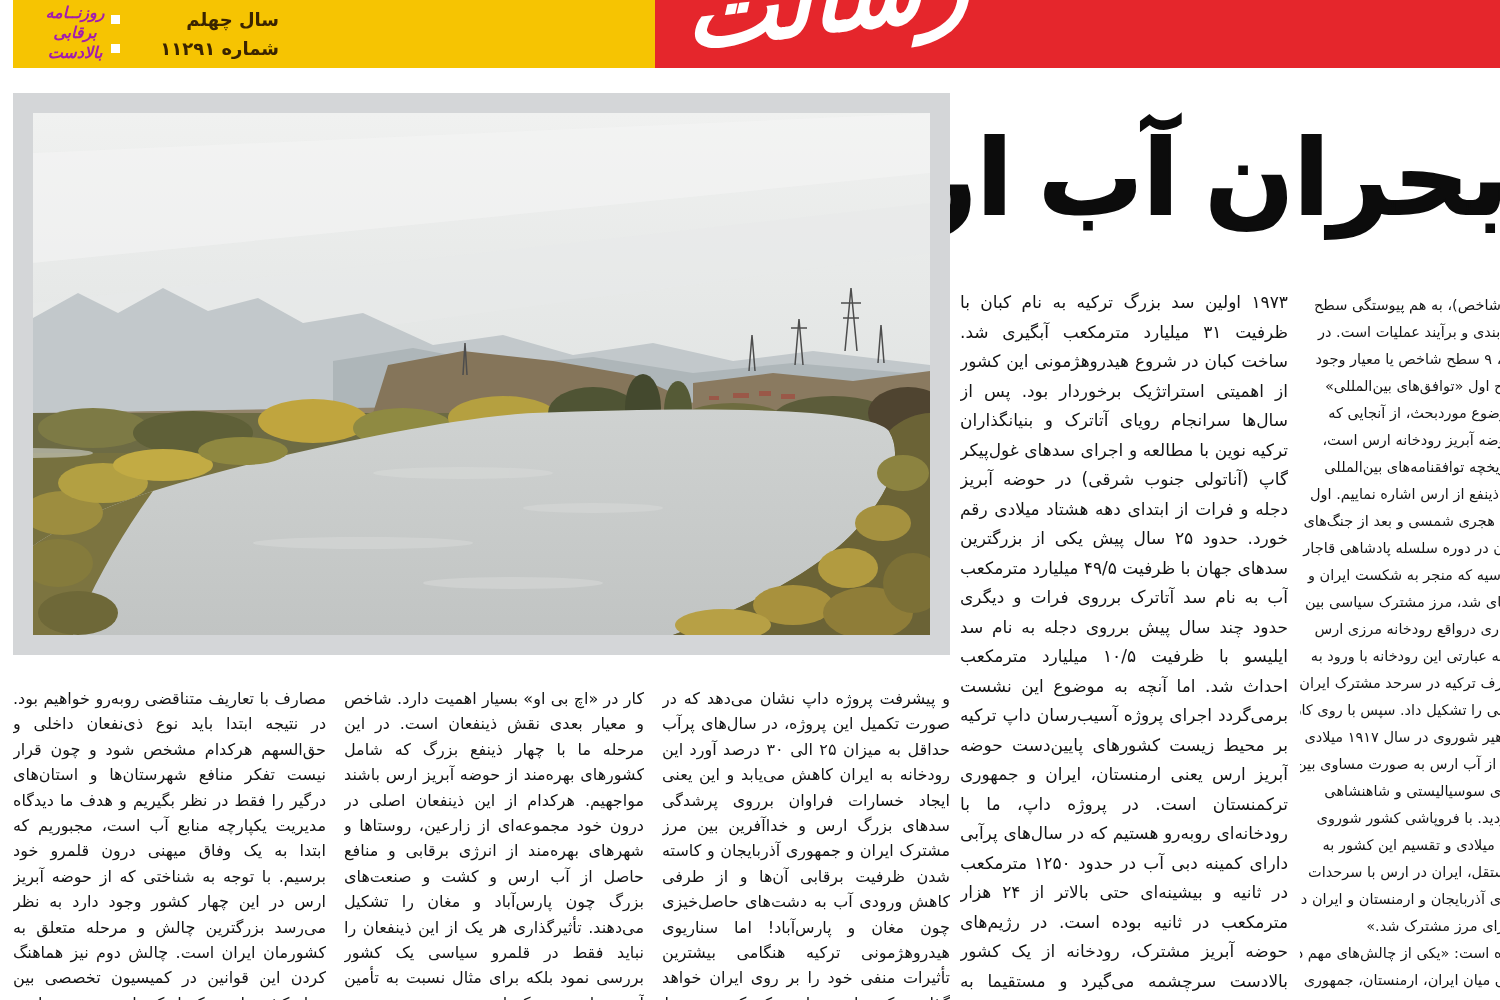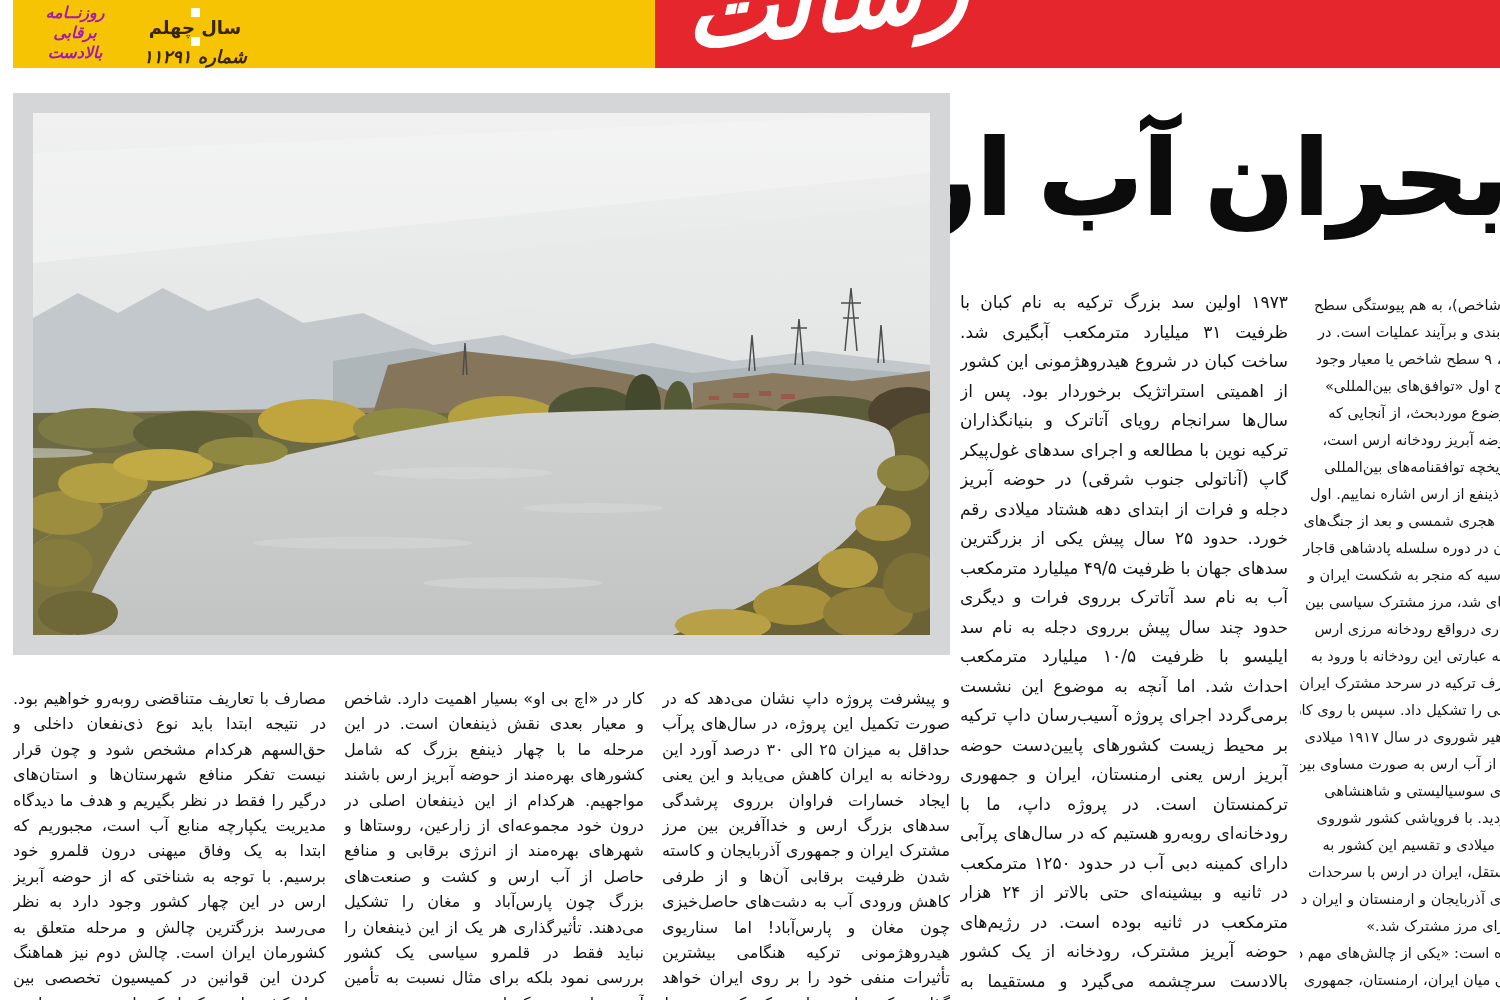--- a/index.html
+++ b/index.html
@@ -17,28 +17,28 @@
     font-style:italic;transform:rotate(-7deg) skewX(-6deg);transform-origin:left top;
     direction:rtl;letter-spacing:-4px;line-height:1;
   }
   .pubinfo{
     left:18px;top:3px;width:88px;color:#a21caf;font-weight:bold;
     font-size:16px;line-height:20px;text-align:center;direction:rtl;
     font-style:italic;
   }
   .head-row{
     left:98px;width:168px;height:22px;display:flex;align-items:center;
-    justify-content:space-between;flex-direction:column;
+    justify-content:space-between;flex-direction:row;
   }
   .head-row .sq{width:9px;height:9px;background:#ffffff;flex:0 0 auto;}
   .head-row .lbl{
     direction:rtl;color:#3A2400;font-weight:bold;font-size:18px;white-space:nowrap;
   }
   #row-year{top:8px;}
-  #row-issue{top:37px;font-style:italic;}
+  #row-issue{top:37px;}
 
   
   #headline{
     top:116px;right:-8px;direction:rtl;color:#0c0c0c;
     font-size:104px;font-weight:bold;line-height:1.2;white-space:nowrap;
     letter-spacing:-2px;word-spacing:-10px;
     -webkit-text-stroke:2px #0c0c0c;
   }
 
   

